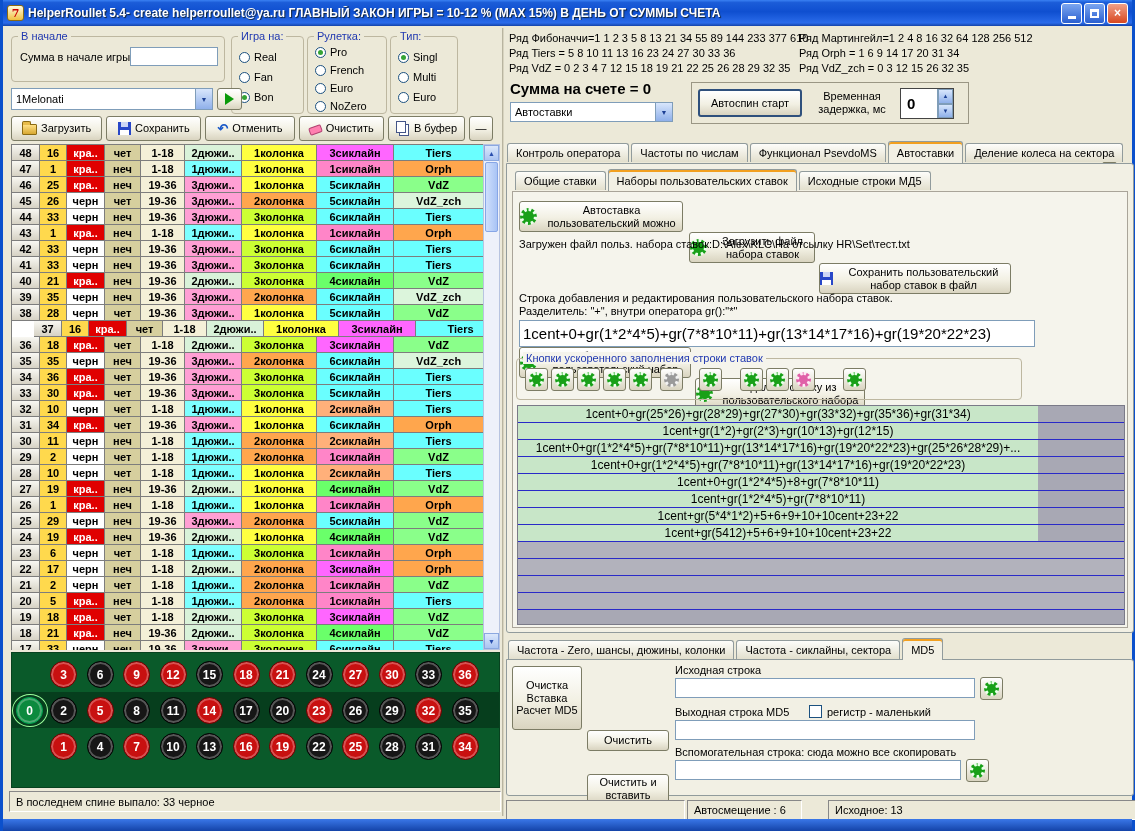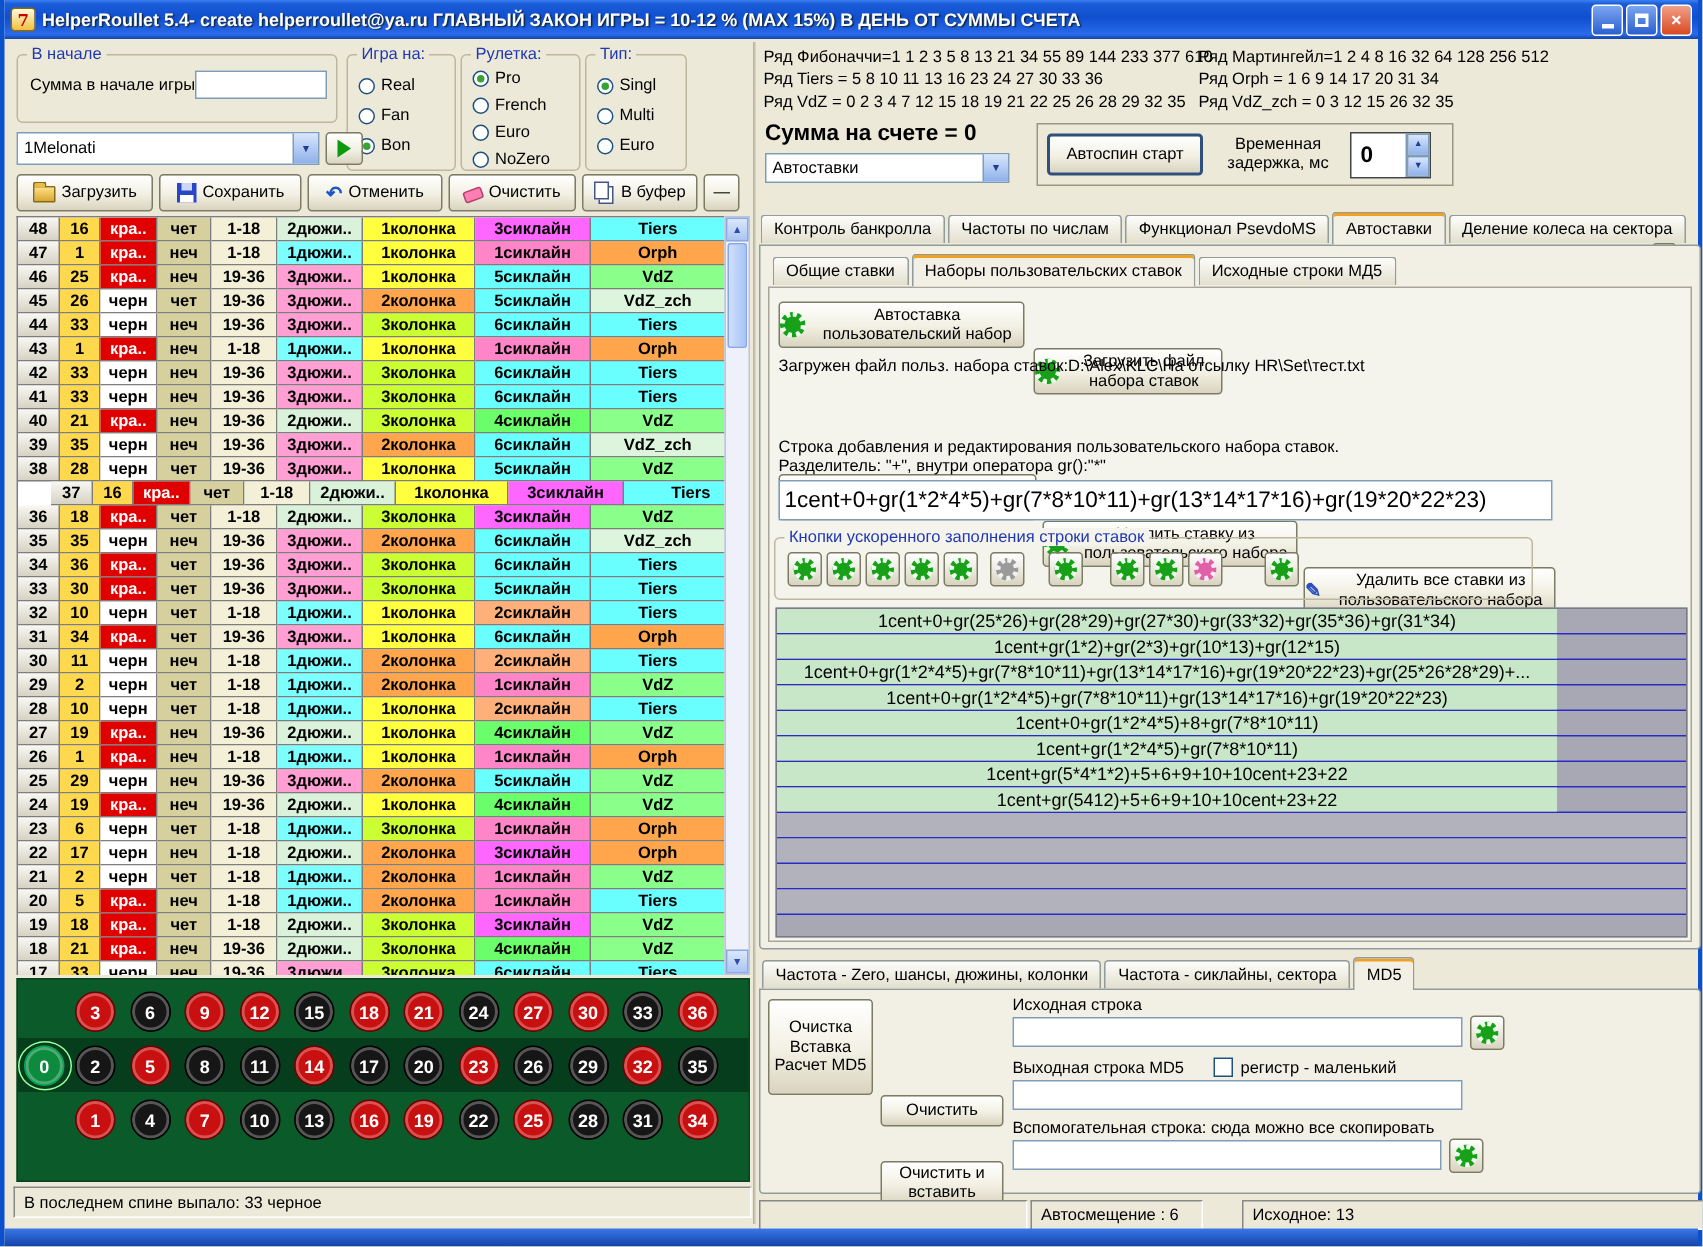--- a/index.html
+++ b/index.html
@@ -658,46 +658,50 @@
     <div class="spinner abs" style="left:208px;top:5px;width:54px;height:31px;">
       <span class="spinval">0</span>
       <span class="spinbtns">
         <span class="spb">▲</span>
         <span class="spb">▼</span>
       </span>
     </div>
   </div>
 
   <div class="tabs" style="left:504px;top:141px;">
-      <div class="tab">Контроль банкролла</div>
+      <div class="tab">Контроль оператора</div>
       <div class="tab">Частоты по числам</div>
       <div class="tab">Функционал PsevdoMS</div>
       <div class="tab act">Автоставки</div>
       <div class="tab">Деление колеса на сектора</div>
     </div>
   <div class="abs" style="left:1098px;top:147px;">
     <button class="tsb">◄</button>
     <button class="tsb">►</button>
   </div>
 
   <div class="page" style="left:503px;top:163px;width:628px;height:470px;">
     <div class="tabs" style="left:8px;top:5px;">
         <div class="tab">Общие ставки</div>
         <div class="tab act">Наборы пользовательских ставок</div>
         <div class="tab">Исходные строки МД5</div>
       </div>
     <div class="subpage" style="left:5px;top:27px;width:616px;height:437px;">
 
       <button class="xbtn abs" style="left:6px;top:9px;width:164px;height:31px;">
         <span class="ic ic-chip"></span>
-        <span>Автоставка пользовательский набор</span>
+        <span>Автоставка пользовательский можно</span>
       </button>
       <button class="xbtn abs" style="left:176px;top:9px;width:126px;height:31px;">
         <span class="ic ic-chip"></span>
         <span>Загрузить файл набора ставок</span>
+      </button>
+      <button class="xbtn abs" style="left:306px;top:9px;width:192px;height:31px;">
+        <span class="ic ic-disk"></span>
+        <span>Сохранить пользовательский набор ставок в файл</span>
       </button>
 
       <div class="flab abs" style="left:6px;top:46px;">Загружен файл польз. набора ставок:D:\Alex\KLC\На отсылку HR\Set\тест.txt</div>
 
       <button class="xbtn abs" style="left:6px;top:62px;width:172px;height:31px;">
         <span class="ic ic-chip"></span>
         <span>Добавить ставку в пользовательский набор</span>
       </button>
       <button class="xbtn abs" style="left:182px;top:62px;width:170px;height:31px;">
         <span class="ic ic-chip"></span>

